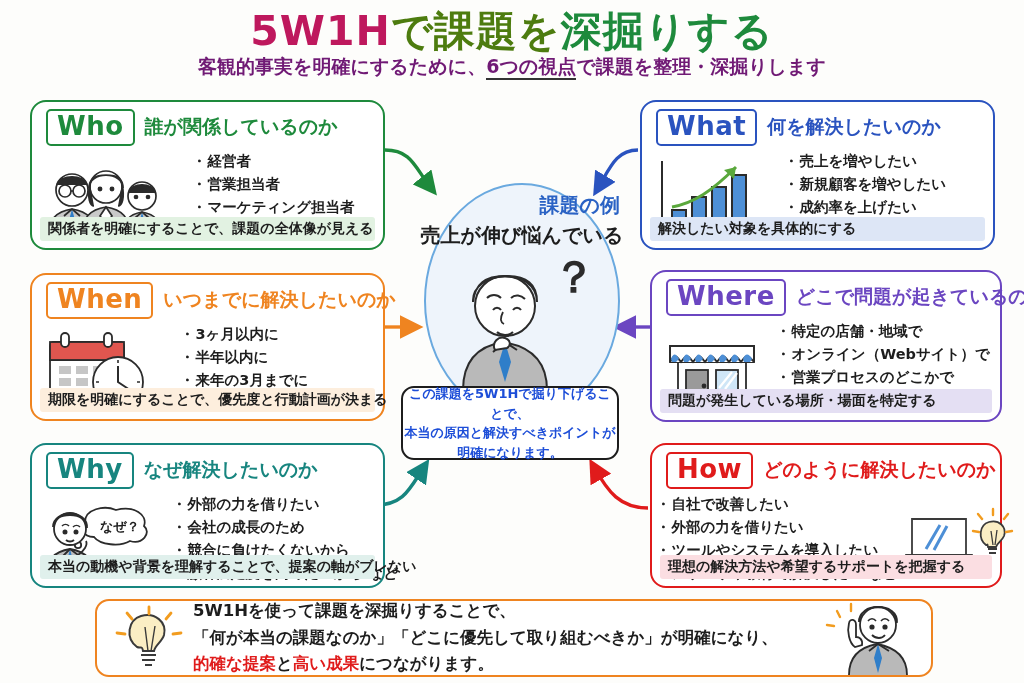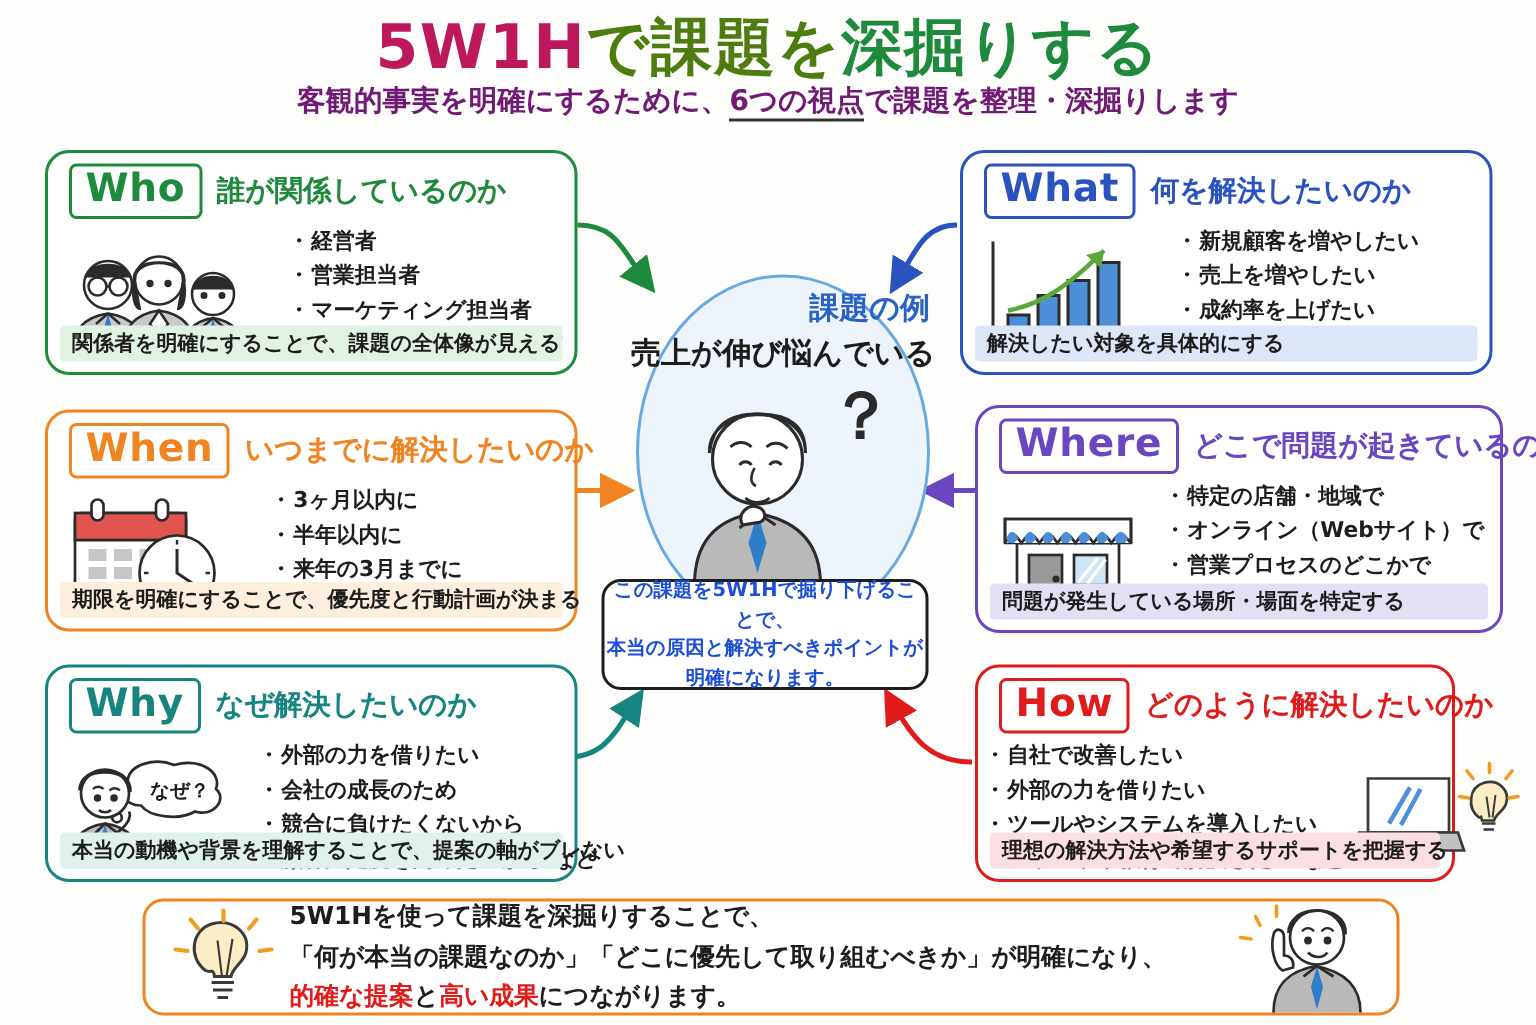--- a/index.html
+++ b/index.html
@@ -293,22 +293,22 @@
             <rect x="20" y="55" width="14" height="17" fill="#4d8fd6"></rect>
             <rect x="40" y="42" width="14" height="30" fill="#4d8fd6"></rect>
             <rect x="60" y="32" width="14" height="40" fill="#4d8fd6"></rect>
             <rect x="80" y="20" width="14" height="52" fill="#4d8fd6"></rect>
           </g>
           <path d="M20,52 C42,48 60,36 84,12" stroke="#5aa83c" stroke-width="3" fill="none"></path>
           <path d="M84,12 L72,15 L82,24 z" fill="#5aa83c"></path>
         </svg>
       </span>
       <ul class="bullets" style="margin-left:22px;">
+        <li>売上を増やしたい</li>
         <li>新規顧客を増やしたい</li>
-        <li>売上を増やしたい</li>
         <li>成約率を上げたい</li>
         <li>リピート率を上げたい など</li>
       </ul>
     </div>
     <div class="footer-bar f-what">解決したい対象を具体的にする</div>
   </div>
 
   <div class="card c-where" style="left:650px; top:270px; width:352px; height:152px;">
     <div class="card-head">
       <span class="tag">Where</span>
@@ -343,21 +343,21 @@
       <ul class="bullets" style="margin-left:14px;">
         <li>特定の店舗・地域で</li>
         <li>オンライン（Webサイト）で</li>
         <li>営業プロセスのどこかで</li>
         <li>特定の商品・サービスで など</li>
       </ul>
     </div>
     <div class="footer-bar f-where">問題が発生している場所・場面を特定する</div>
   </div>
 
-  <div class="card c-how" style="left:650px; top:443px; width:320px; height:145px;">
+  <div class="card c-how" style="left:650px; top:443px; width:352px; height:145px;">
     <div class="card-head">
       <span class="tag">How</span>
       <span class="head-text">どのように解決したいのか</span>
     </div>
     <div class="card-body" style="padding-left:4px;">
       <ul class="bullets">
         <li>自社で改善したい</li>
         <li>外部の力を借りたい</li>
         <li>ツールやシステムを導入したい</li>
         <li>ノウハウや教育で解決したい など</li>

